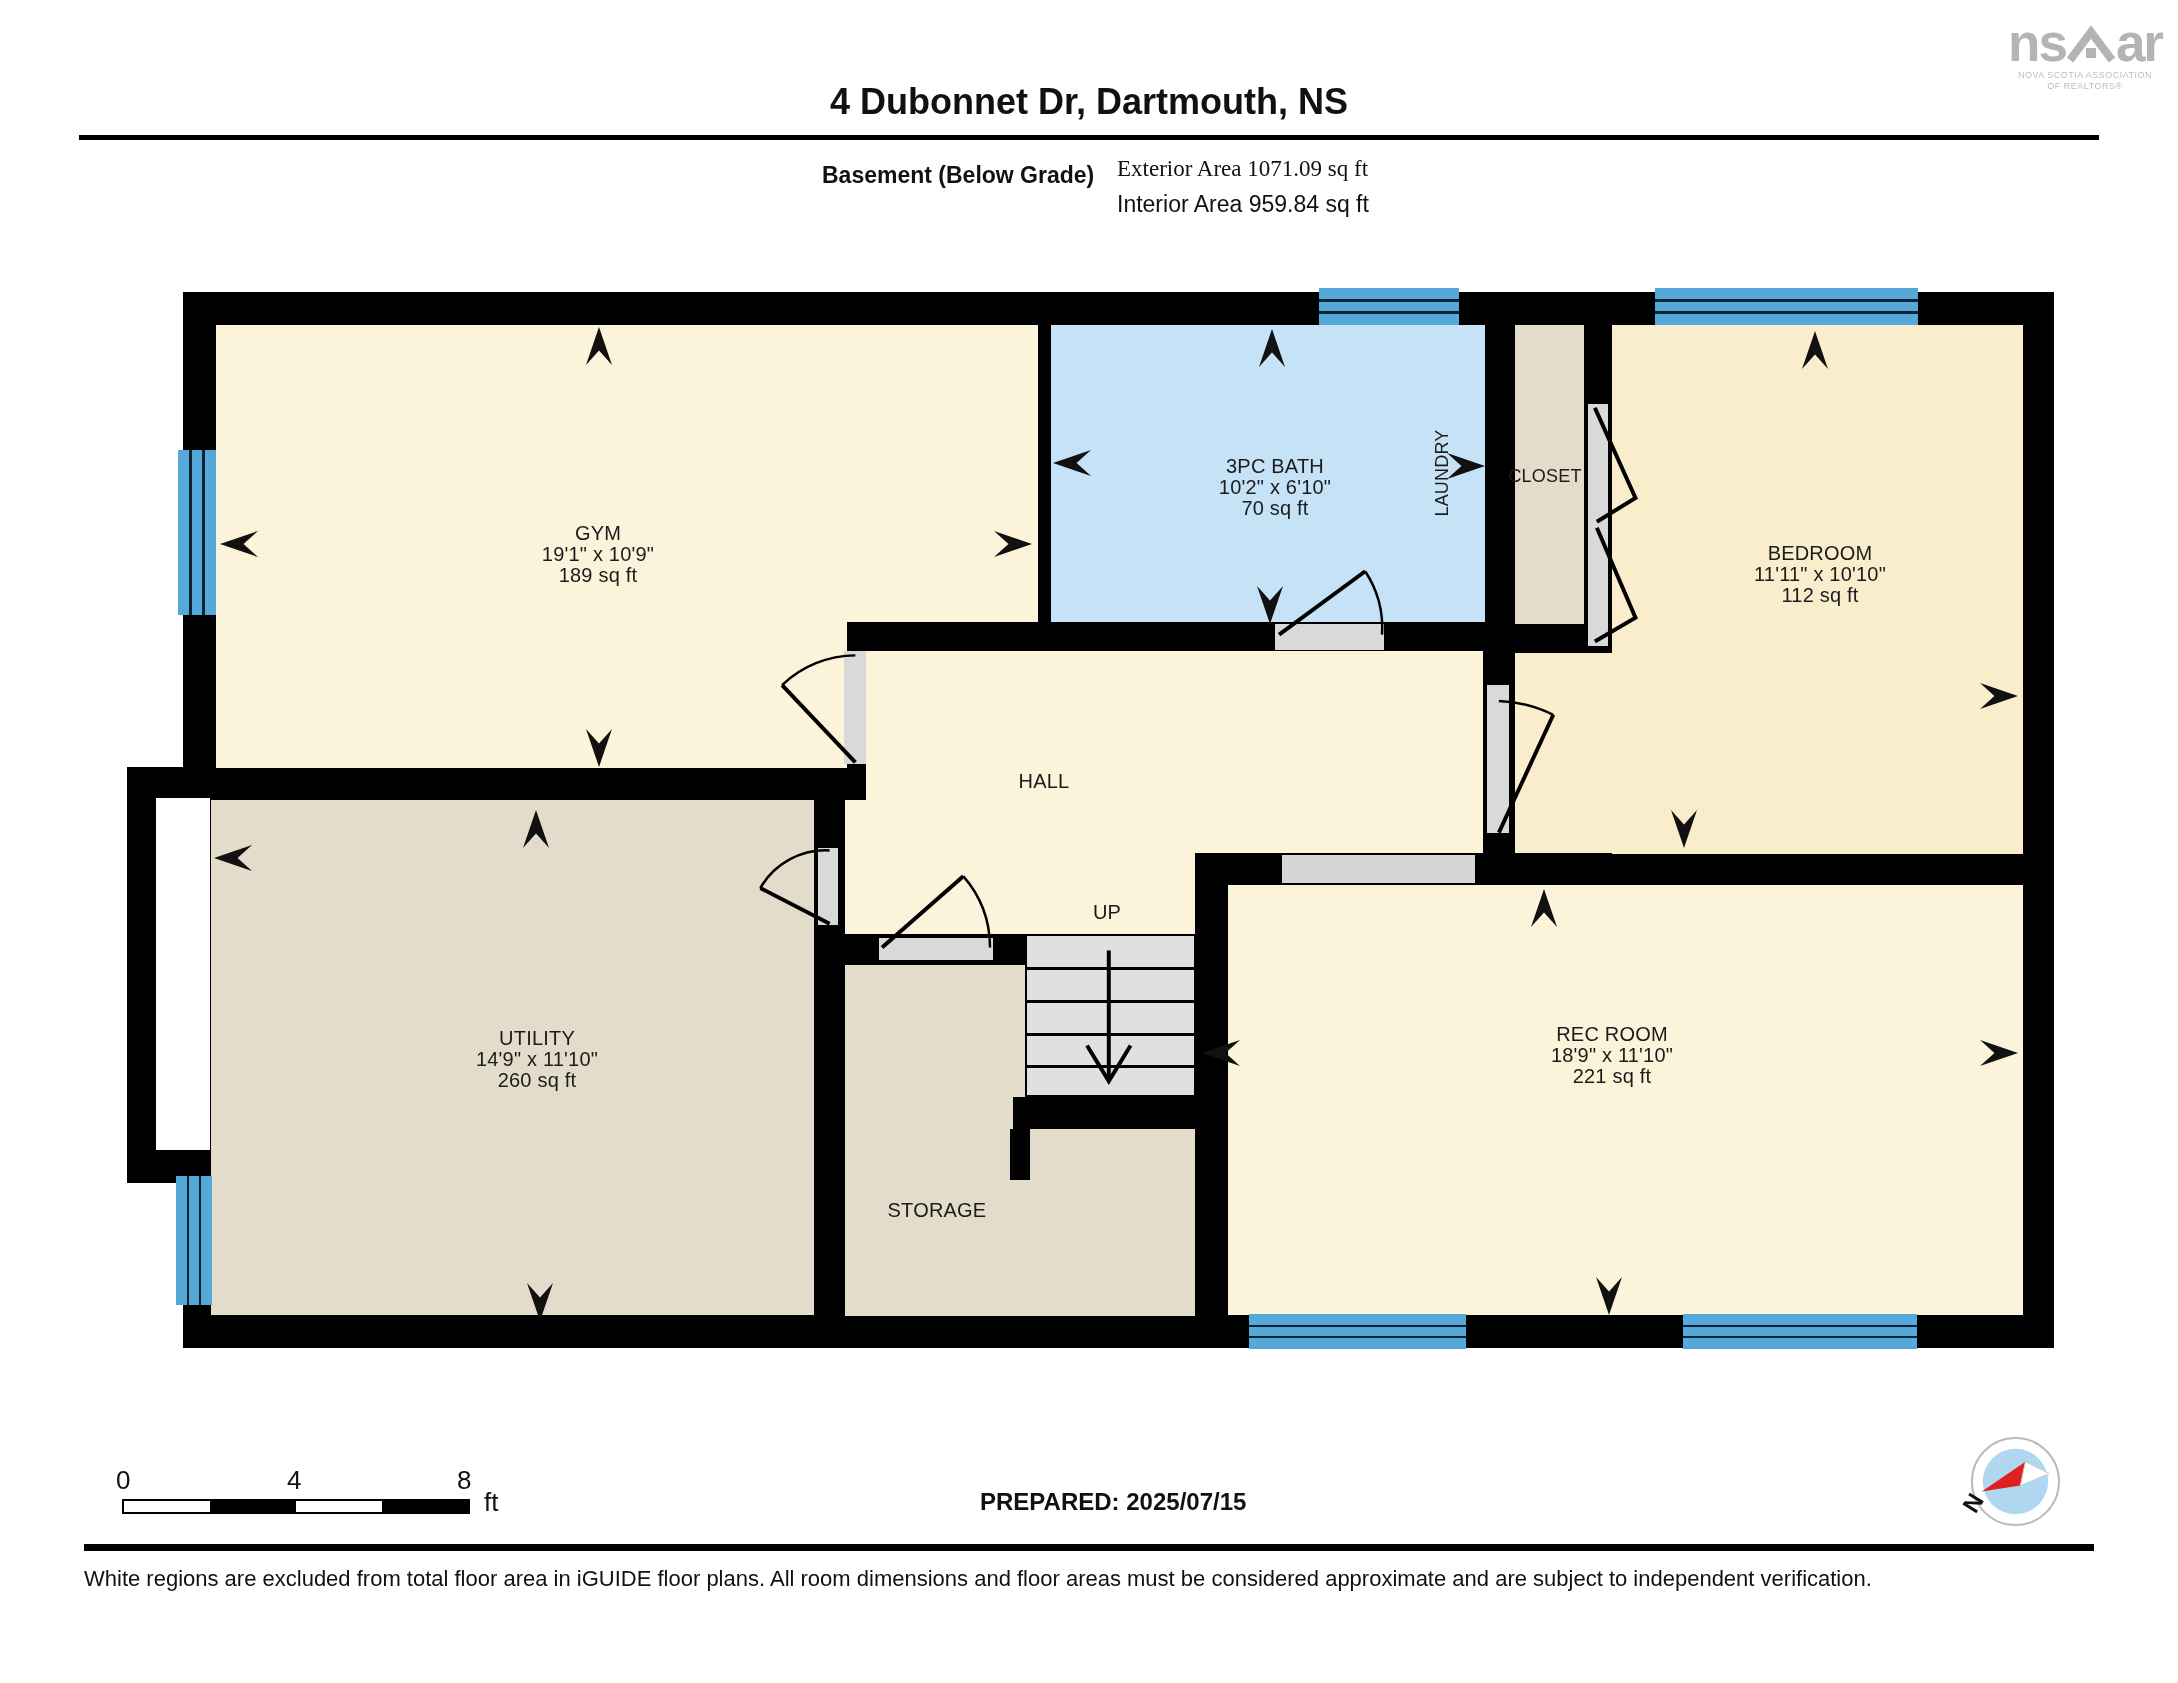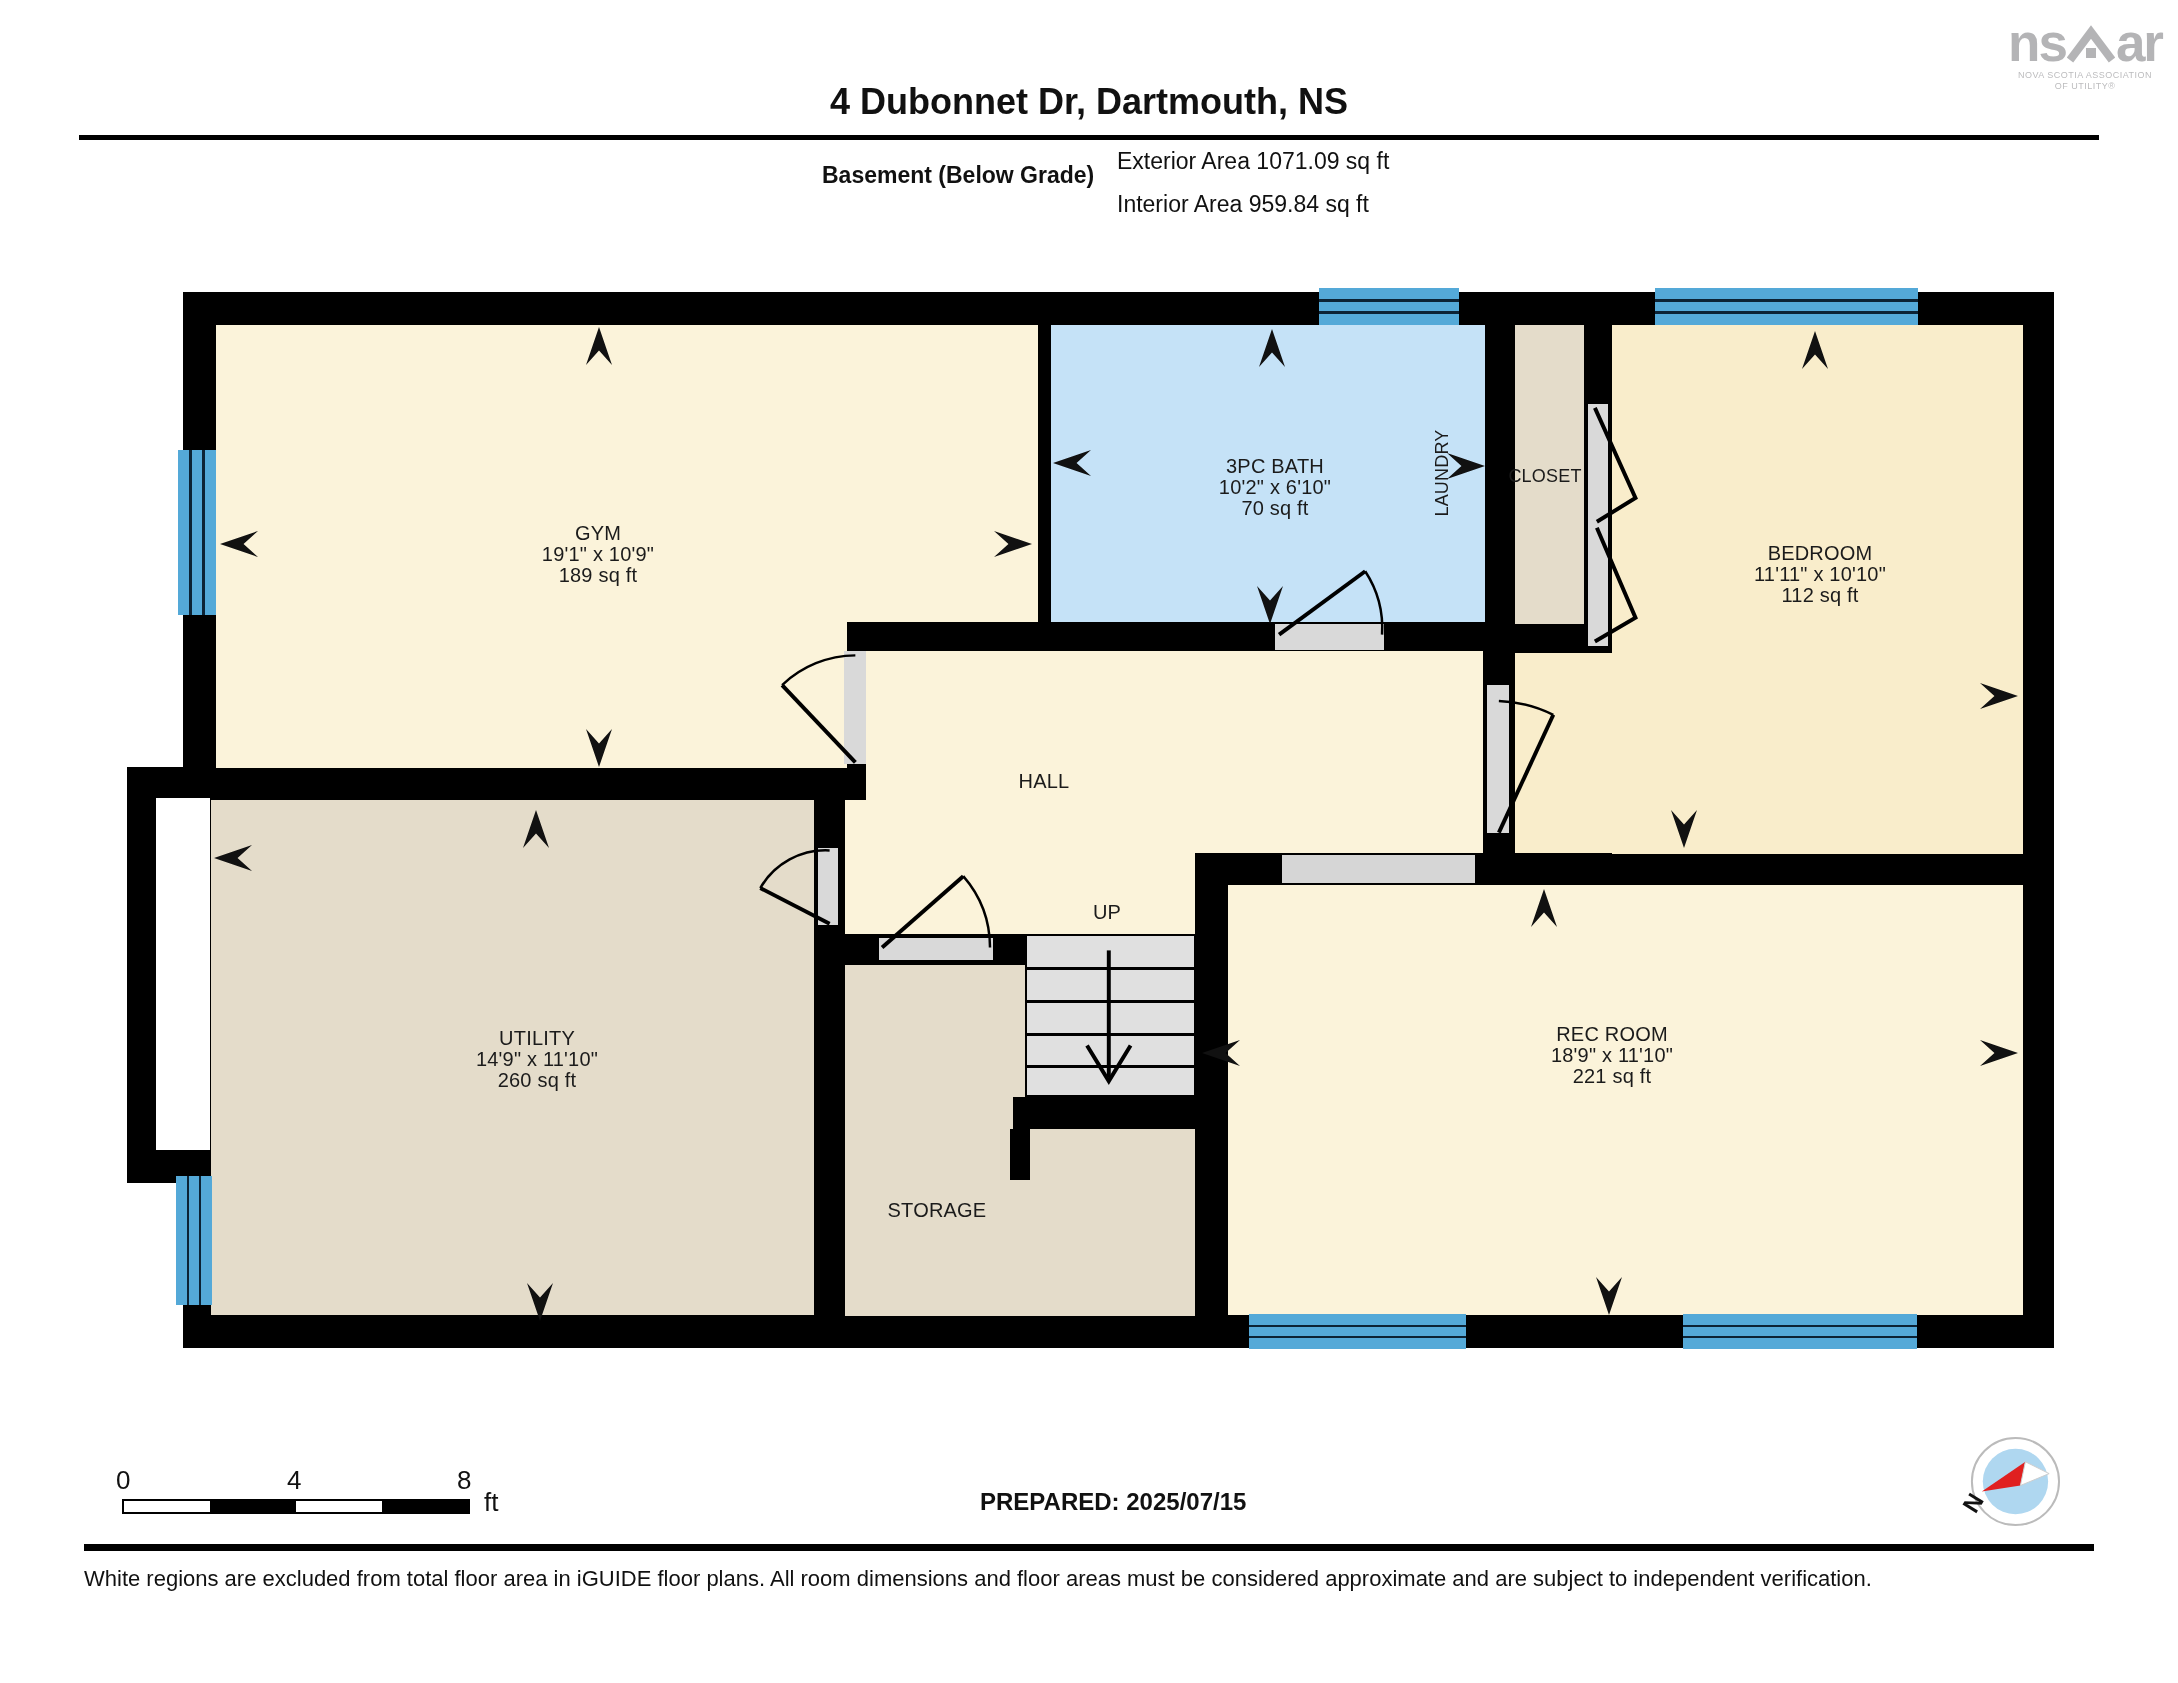--- a/index.html
+++ b/index.html
@@ -57,28 +57,28 @@
   <div class="logo">
     <div class="logo-row">
       <span>ns</span>
       <svg width="48" height="40" style="position:static;margin:0 1px 2px 1px;" viewBox="0 0 48 40">
         <polyline points="3,36 24,8 45,36" fill="none" stroke="#b4b4b6" stroke-width="8"></polyline>
         <rect x="19" y="24" width="10" height="10" fill="#b4b4b6"></rect>
       </svg>
       <span>ar</span>
     </div>
     <div class="logo-caption">NOVA SCOTIA ASSOCIATION</div>
-    <div class="logo-caption" style="margin-top:0;">OF UTILITY®</div>
+    <div class="logo-caption" style="margin-top:0;">OF REALTORS®</div>
   </div>
 
   <div class="header-title">4 Dubonnet Dr, Dartmouth, NS</div>
   <div class="rule" style="left:79px;top:135px;width:2020px;height:5px;"></div>
 
   <div class="subline bold" style="left:822px;top:162px;">Basement (Below Grade)</div>
-  <div class="subline" style="left:1117px;top:148px;">Exterior Area 1071.09 sq ft</div>
+  <div class="subline" style="left:1117px;top:156px;font-family:Liberation Serif, serif;">Exterior Area 1071.09 sq ft</div>
   <div class="subline" style="left:1117px;top:191px;">Interior Area 959.84 sq ft</div>
 
   <div class="wall" style="left:183px;top:292px;width:1871px;height:1056px;"></div>
   <div class="wall" style="left:127px;top:767px;width:89px;height:416px;"></div>
   <div class="fill whitebox" style="left:156px;top:798px;width:54px;height:352px;"></div>
 
   <div class="fill cream" style="left:216px;top:325px;width:822px;height:297px;"></div>
   <div class="fill cream" style="left:216px;top:622px;width:631px;height:146px;"></div>
   <div class="fill bathblue" style="left:1051px;top:325px;width:434px;height:297px;"></div>
   <div class="fill beige" style="left:1515px;top:325px;width:69px;height:299px;"></div>

